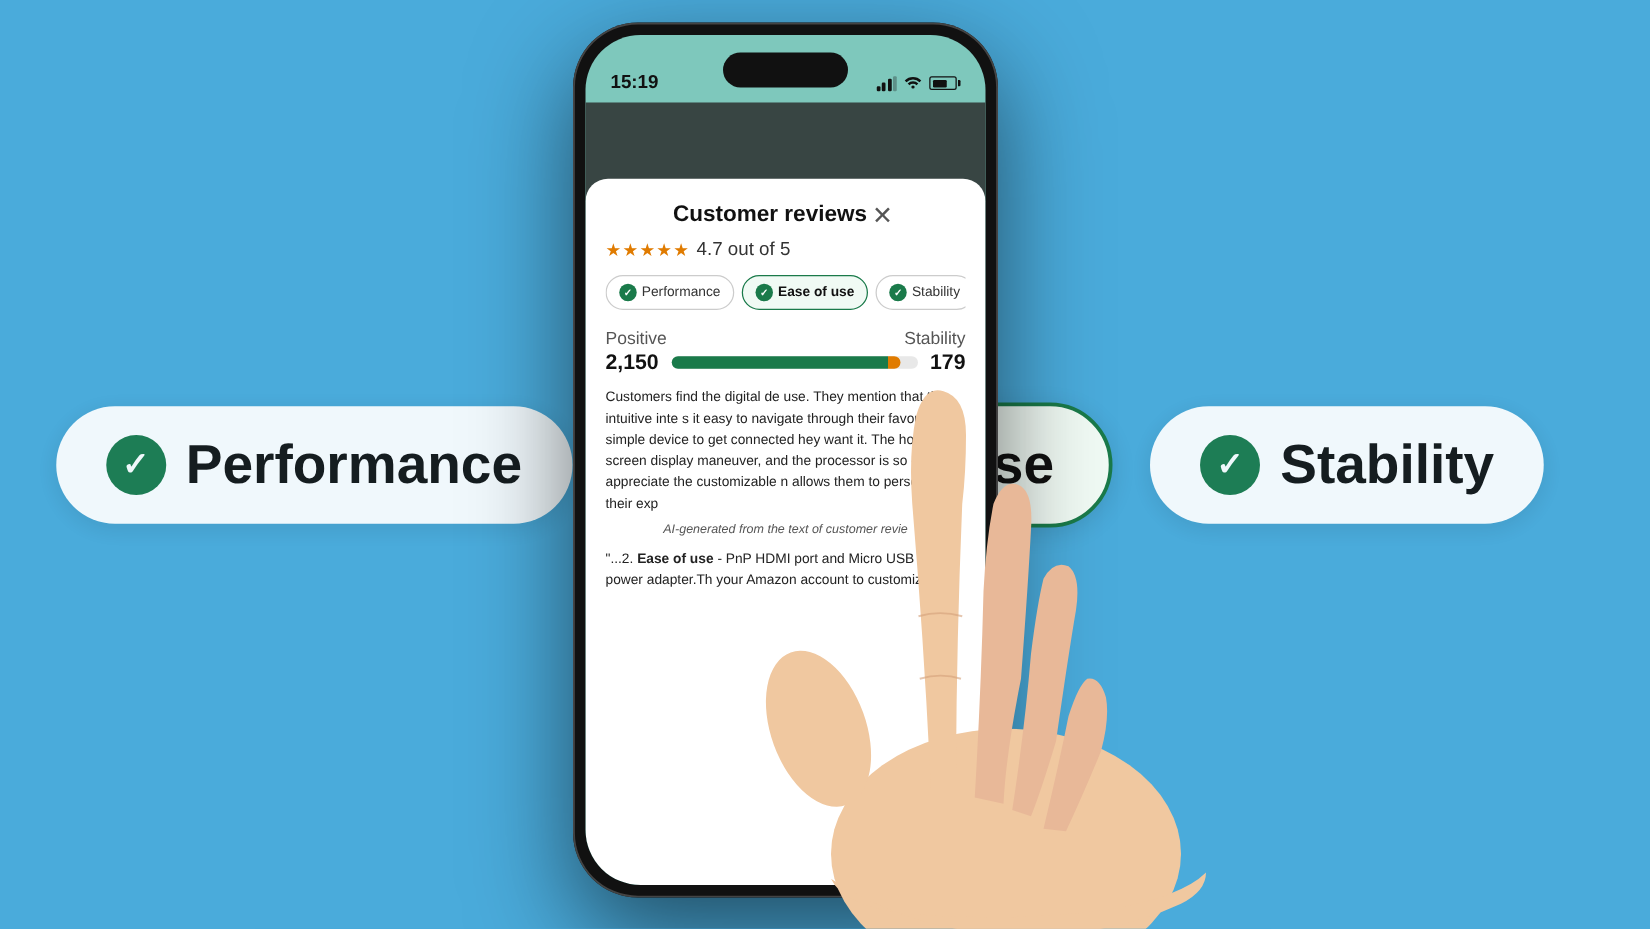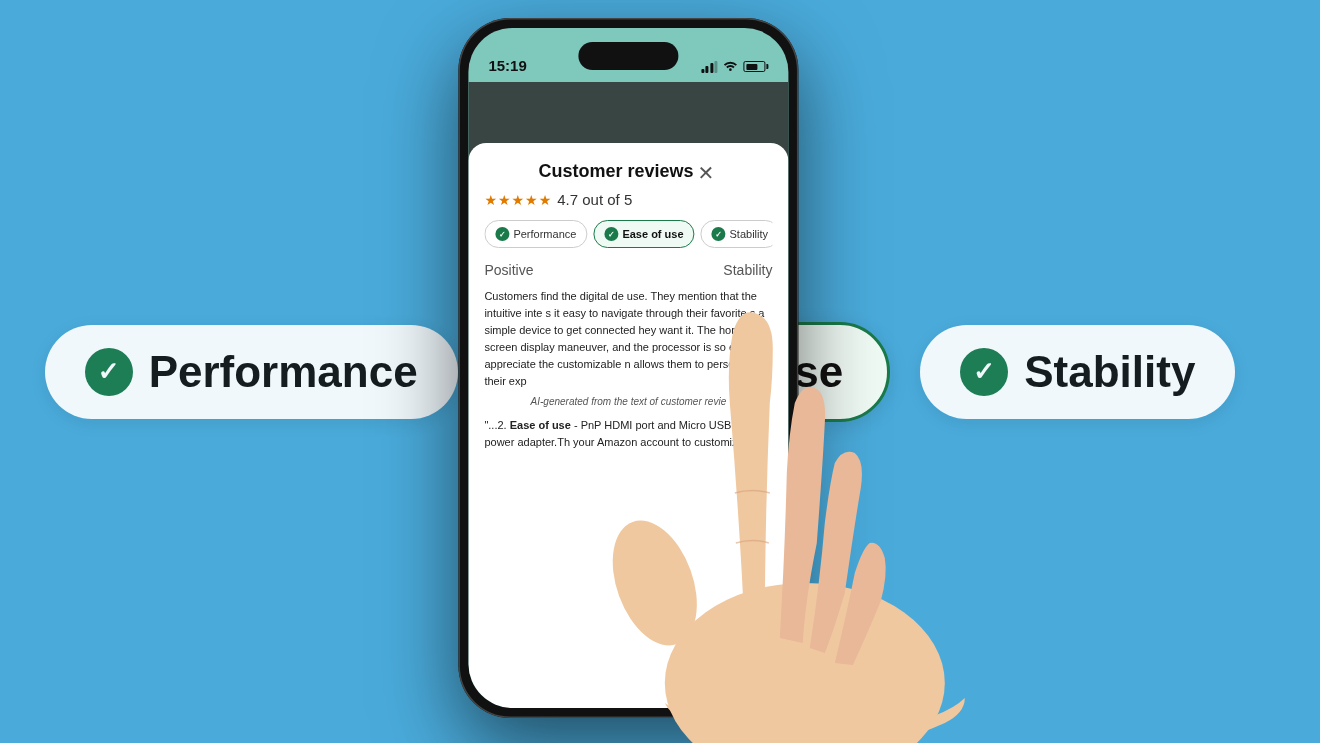--- a/index.html
+++ b/index.html
@@ -121,20 +121,28 @@
             <span>Stability</span>
           </div>
 
         </div>
 
         <div style="margin-bottom:10px;">
           <div style="display:flex;justify-content:space-between;font-size:14px;color:#555;margin-bottom:2px;">
             <span>Positive</span>
             <span>Stability</span>
           </div>
+          <div style="display:flex;justify-content:space-between;align-items:center;font-size:17px;font-weight:700;color:#111;margin-bottom:5px;">
+            <span>2,150</span>
+            <div style="flex:1;margin:0 10px;height:10px;background:#e8e8e8;border-radius:5px;position:relative;overflow:visible;">
+              <div style="position:absolute;left:0;top:0;height:100%;width:88%;background:#1a7a4a;border-radius:5px 0 0 5px;"></div>
+              <div style="position:absolute;left:88%;top:0;height:100%;width:5%;background:#e07b00;border-radius:0 5px 5px 0;"></div>
+            </div>
+            <span>179</span>
+          </div>
         </div>
 
         <div style="font-size:11px;color:#222;line-height:1.55;margin-bottom:6px;">
           <span>Customers find the digital de use. They mention that the intuitive inte s it easy to navigate through their favorite s a simple device to get connected hey want it. The home screen display maneuver, and the processor is so er also appreciate the customizable n allows them to personalize their exp</span>
         </div>
 
         <div style="font-size:10px;color:#555;font-style:italic;margin-bottom:10px;text-align:center;">
           <span>AI-generated from the text of customer revie</span>
         </div>
 

